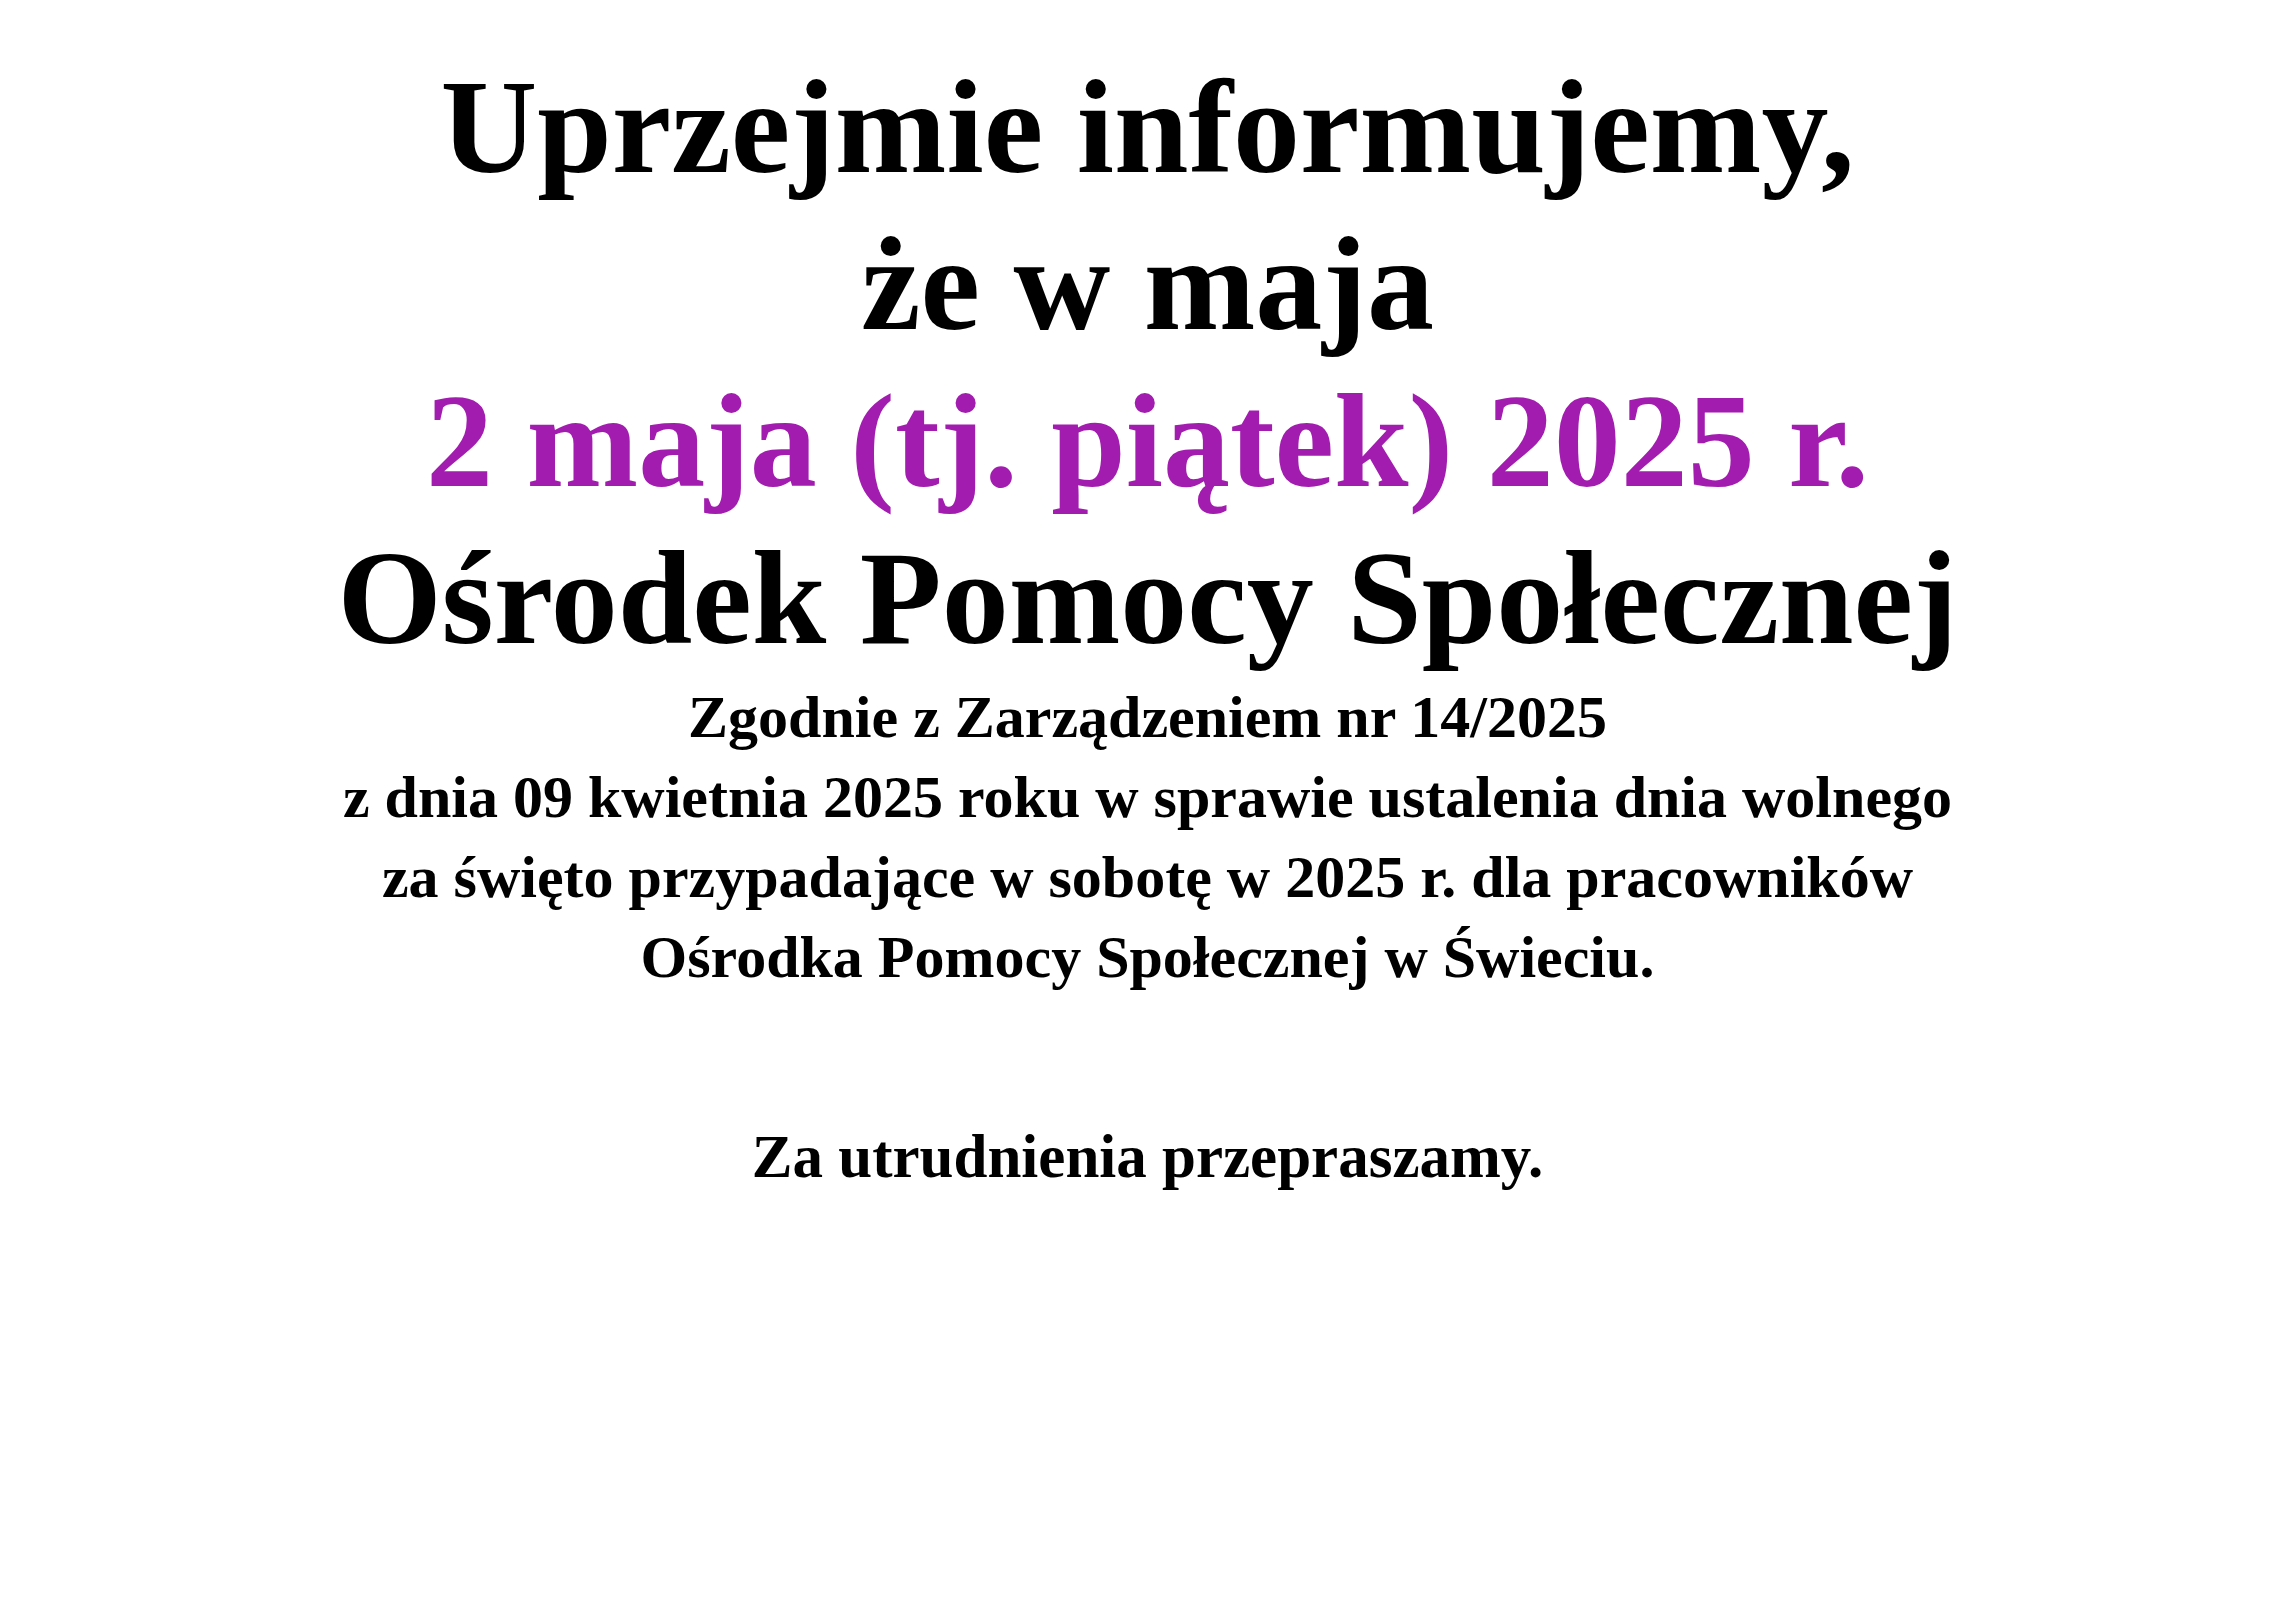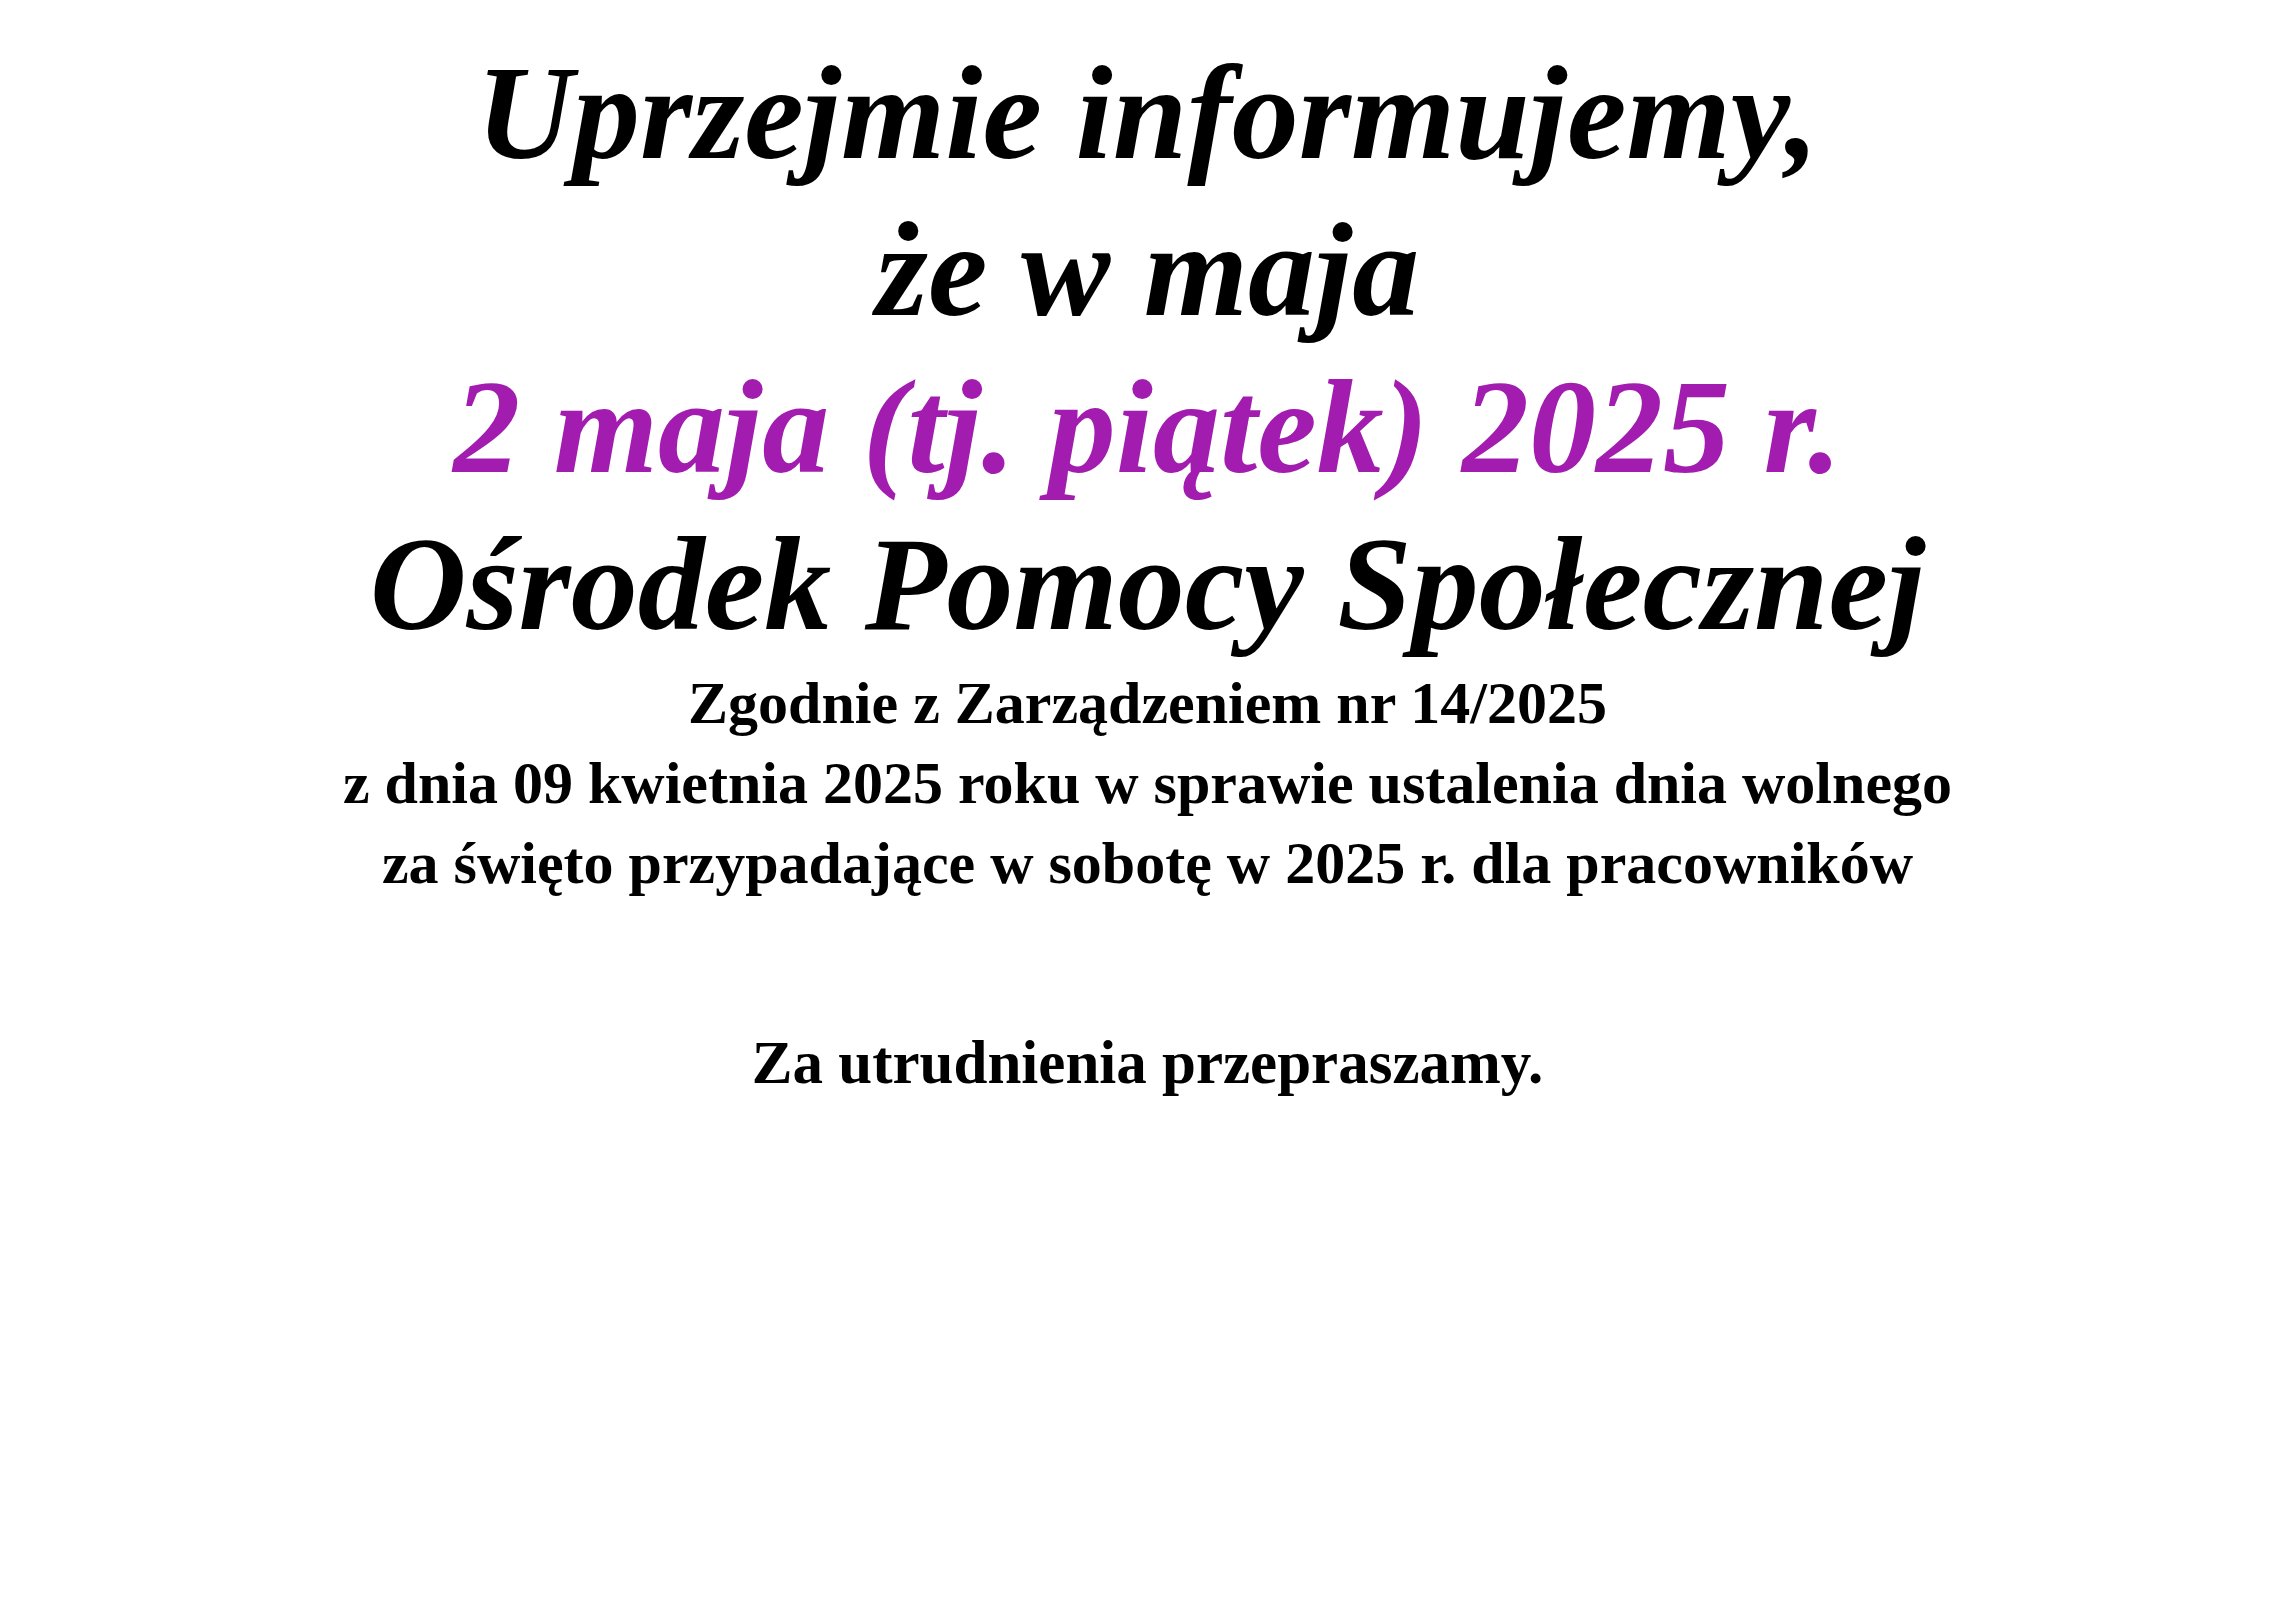--- a/index.html
+++ b/index.html
@@ -12,25 +12,24 @@
     width: 2295px;
     height: 1623px;
     background: #ffffff;
     color: #000000;
     font-family: "Liberation Serif", serif;
     font-weight: bold;
     text-align: center;
     overflow: hidden;
   }
   .heading {
-    padding-top: 35px;
+    padding-top: 49px;
     font-size: 134px;
     line-height: 157px;
     white-space: nowrap;
-    font-style: italic;
   }
   .details {
     font-size: 60px;
     line-height: 80px;
     white-space: nowrap;
   }
   .apology {
     margin-top: 120px;
     font-size: 61px;
     line-height: 80px;
@@ -49,18 +48,19 @@
     <div class="h-line">Uprzejmie informujemy,</div>
     <div class="h-line">że w maja</div>
     <div class="h-line red">2 maja (tj. piątek) 2025 r.</div>
     <div class="h-line">Ośrodek Pomocy Społecznej</div>
   </div>
 
   <div class="details">
     <div class="d-line">Zgodnie z Zarządzeniem nr 14/2025</div>
     <div class="d-line">z dnia 09 kwietnia 2025 roku w sprawie ustalenia dnia wolnego</div>
     <div class="d-line">za święto przypadające w sobotę w 2025 r. dla pracowników</div>
+    <div class="d-line">Ośrodka Pomocy Społecznej w Świeciu.</div>
   </div>
 
   <div class="apology">Za utrudnienia przepraszamy.</div>
 
 </div>
 
 
 </body></html>

